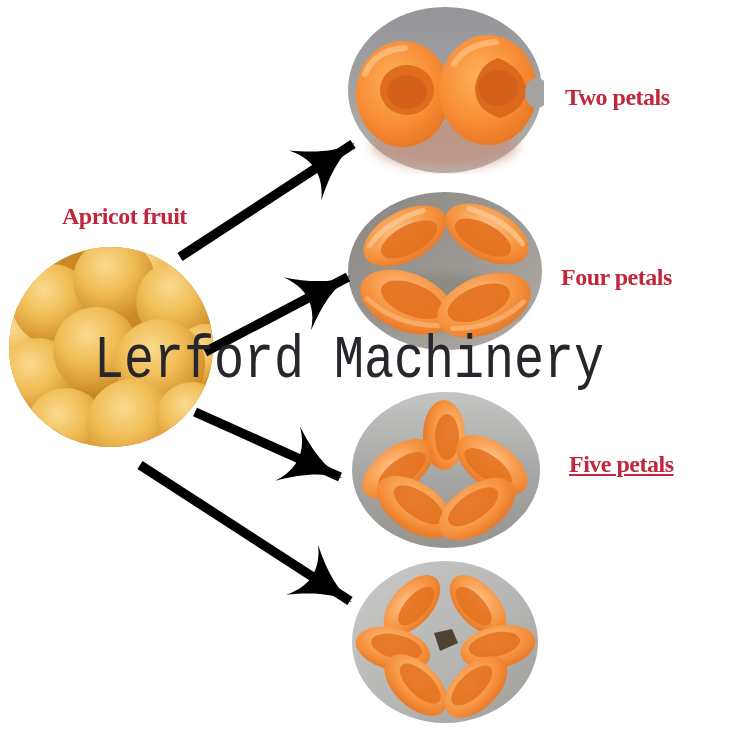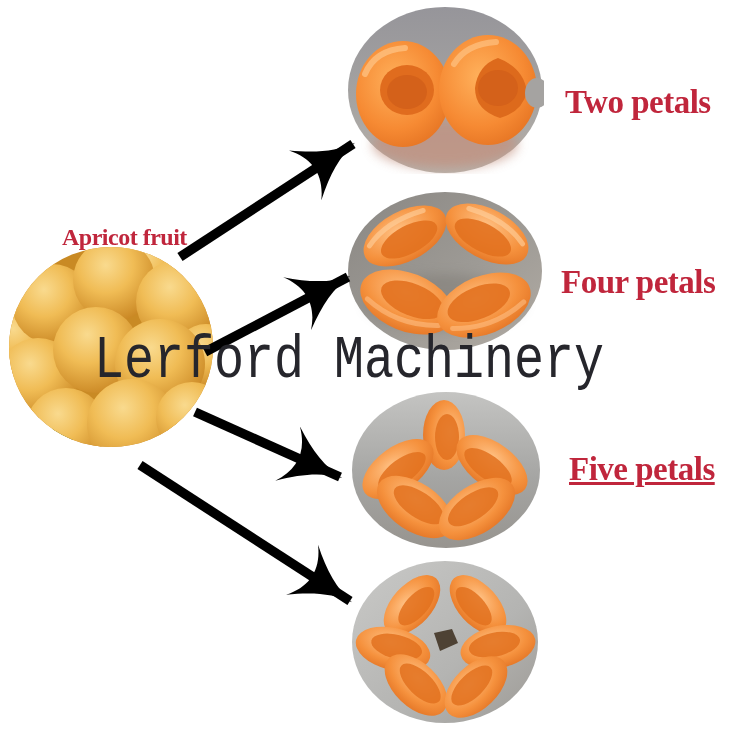--- a/index.html
+++ b/index.html
@@ -4,21 +4,21 @@
 <style>
   html,body{margin:0;padding:0;background:#ffffff;}
   #stage{
     position:relative;width:730px;height:730px;background:#fff;overflow:hidden;
     font-family:"Liberation Serif", serif;
   }
   .red-label{
     position:absolute;
     color:var(--label-red,#c0263c);
     font-weight:700;
-    font-size:33px;
+    font-size:24px;
     letter-spacing:-0.5px;
     white-space:nowrap;
   }
   #apricot-label{font-size:24px;}
   .photo{position:absolute;margin:0;padding:0;line-height:0;}
   #arrow-layer{position:absolute;left:0;top:0;width:730px;height:730px;pointer-events:none;}
   #watermark{
     position:absolute;left:94px;top:336px;
     font-family:"Liberation Mono", monospace;
     font-size:50px;line-height:52px;
@@ -73,21 +73,21 @@
       </linearGradient>
       <filter id="soft" x="-40%" y="-40%" width="180%" height="180%">
         <feGaussianBlur stdDeviation="6"></feGaussianBlur>
       </filter>
       <marker id="ah" viewBox="0 0 10 10" refX="9.6" refY="5" markerWidth="6.3" markerHeight="6.3" orient="auto">
         <path d="M0,0 C3.6,2.9 6.6,4.5 10,5 C6.6,5.5 3.6,7.1 0,10 C2.7,6.7 2.7,3.3 0,0 Z" fill="#000"></path>
       </marker>
     </defs>
   </svg>
 
-  <div id="apricot-label" class="red-label" style="left:62px;top:203px;margin-top:21px;">Apricot fruit</div>
+  <div id="apricot-label" class="red-label" style="left:62px;top:203px;">Apricot fruit</div>
 
   <figure class="photo" style="left:8px;top:246px;">
     <svg width="206" height="202" viewBox="0 0 206 202">
       <clipPath id="pileClip">
           <ellipse cx="103" cy="101" rx="102" ry="100"></ellipse>
         </clipPath>
       <g clip-path="url(#pileClip)">
         <rect width="206" height="202" fill="#c98a24"></rect>
         <circle cx="12" cy="95" r="34" fill="url(#apG)"></circle>
         <circle cx="142" cy="22" r="34" fill="url(#apG)"></circle>

